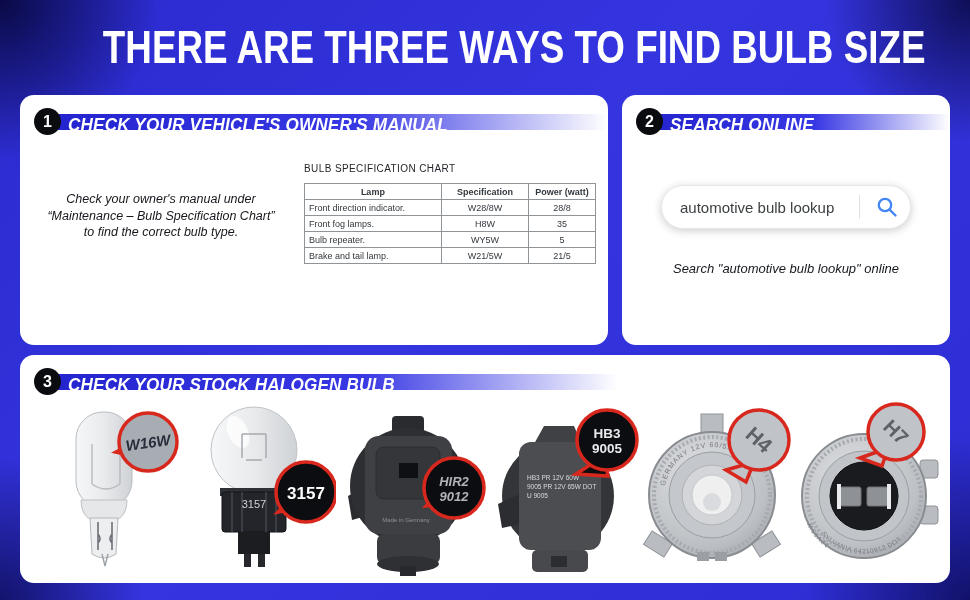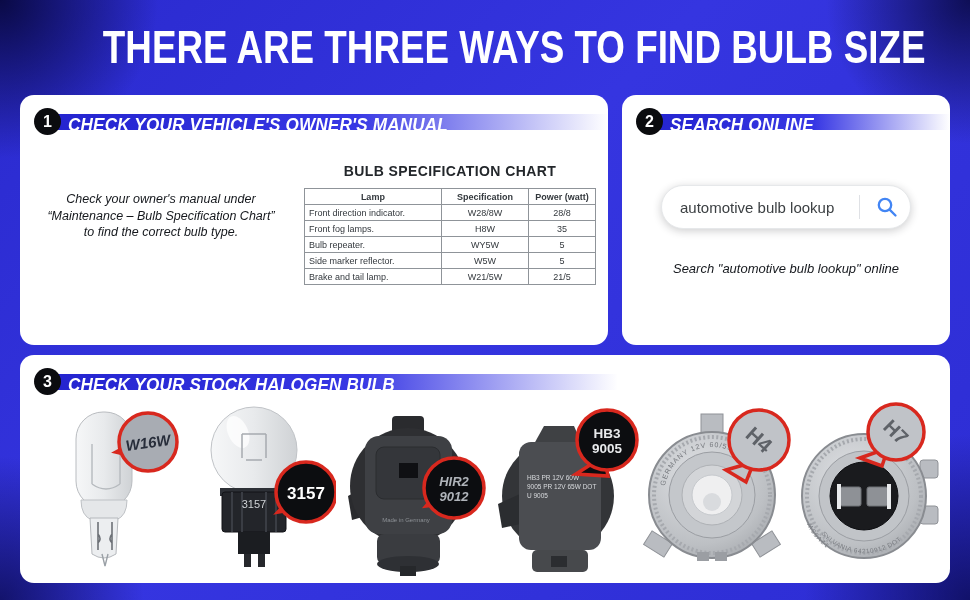--- a/index.html
+++ b/index.html
@@ -35,21 +35,21 @@
   .c1-left{width:262px;margin-top:40px;position:relative;}
   .crumb-box{border:2px solid #d8281e;border-radius:7px;padding:10px 6px;text-align:center;
     font-size:13px;position:relative;}
   .crumb-link{color:#2d3a74;}
   .crumb-sep{color:#5f666d;padding:0 3px;}
   .crumb-cur{color:#5f666d;}
   .hand{position:absolute;left:44%;top:30px;z-index:3;}
   .c1-caption{margin-top:16px;text-align:center;font-style:italic;font-size:12.5px;
     color:#15181d;line-height:1.32;}
   .c1-right{flex:1;margin-top:28px;padding-left:12px;}
-  .chart-title{font-size:14px;font-weight:bold;color:#23272b;letter-spacing:.4px;margin:0 0 9px 0;text-align:center;}
+  .chart-title{font-size:10px;font-weight:normal;color:#23272b;letter-spacing:.4px;margin:0 0 9px 0;}
   table.spec{border-collapse:collapse;width:100%;font-size:9px;color:#33383d;}
   table.spec th,table.spec td{border:1px solid #8f9499;padding:2.5px 4px;}
   table.spec th{font-weight:bold;text-align:center;margin-left:44px;}
   table.spec td.l{text-align:left;}
   table.spec td.c{text-align:center;}
   col.lamp{width:47%}col.spec{width:30%}col.pow{width:23%}
   
   .search-pill{width:250px;height:44px;margin:50px auto 0 auto;border:1px solid #e6e8ea;
     border-radius:24px;display:flex;align-items:center;box-shadow:0 2px 8px rgba(32,33,36,.22);
     padding:0 6px 0 18px;box-sizing:border-box;background:#fff;}
@@ -112,25 +112,20 @@
           <td class="l">Front fog lamps.</td>
           <td class="c">H8W</td>
           <td class="c">35</td>
         </tr>
         <tr>
           <td class="l">Bulb repeater.</td>
           <td class="c">WY5W</td>
           <td class="c">5</td>
         </tr>
         <tr>
-          <td class="l">Side marker reflector.</td>
-          <td class="c">W5W</td>
-          <td class="c">5</td>
-        </tr>
-        <tr>
           <td class="l">Brake and tail lamp.</td>
           <td class="c">W21/5W</td>
           <td class="c">21/5</td>
         </tr>
       </tbody>
         </table>
     </div>
   </div>
 </div>
 

